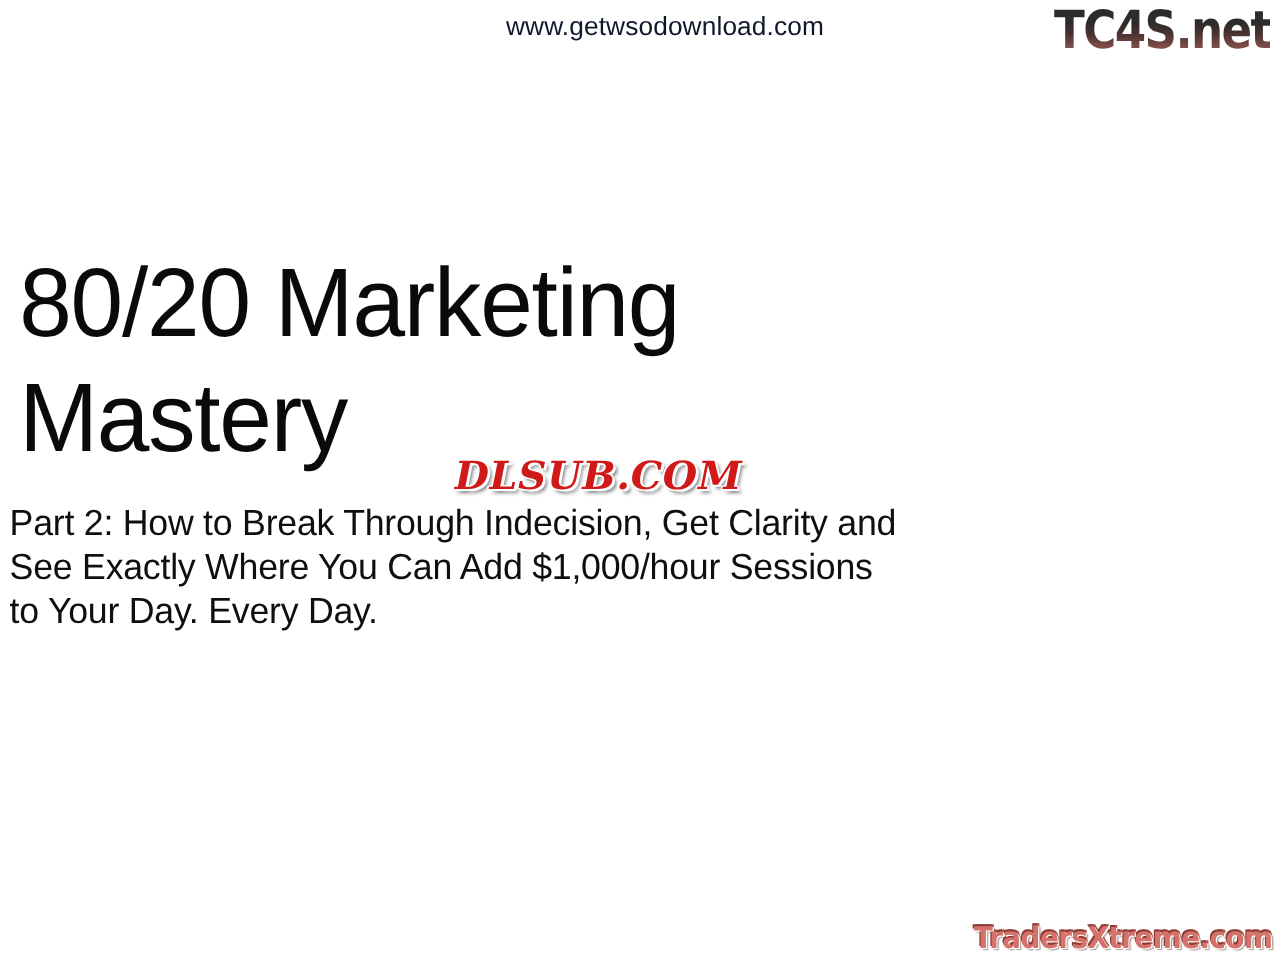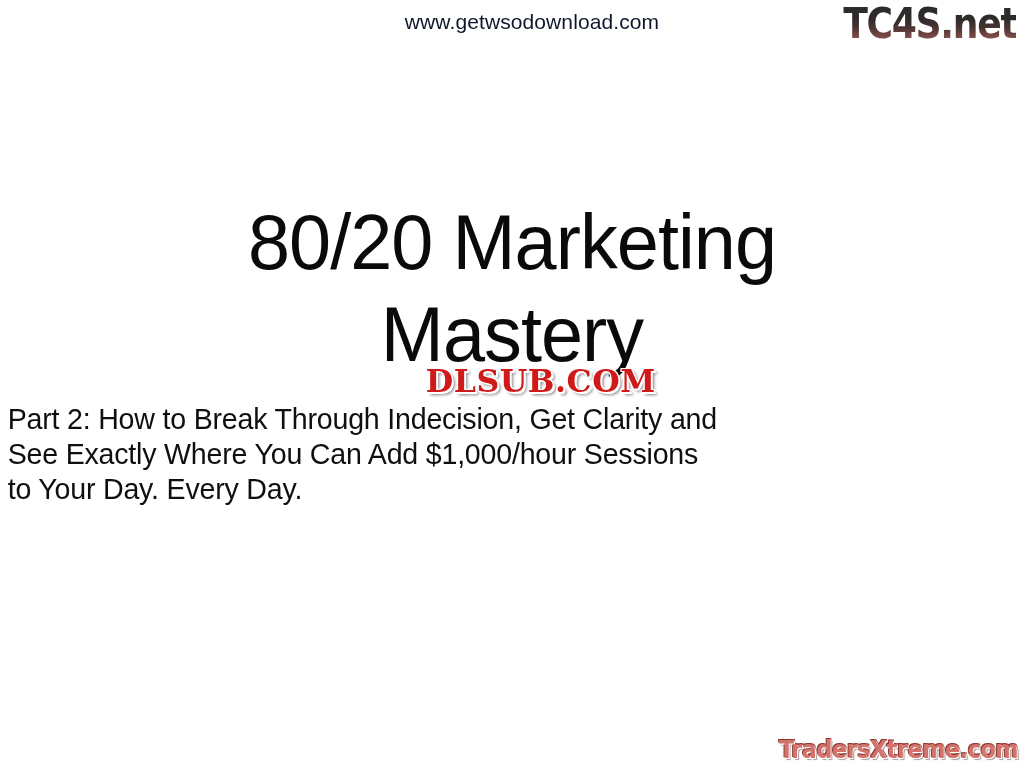--- a/index.html
+++ b/index.html
@@ -62,21 +62,21 @@
     -webkit-text-fill-color: transparent;
     white-space: nowrap;
   }
 
   
   .title-block {
     position: absolute;
     top: 196px;
     left: 0;
     width: 1024px;
-    text-align: center;
+    text-align: left;
   }
   .title-line {
     font-family: "Liberation Sans", sans-serif;
     font-size: 78px;
     font-weight: 400;
     line-height: 92px;
     color: #0a0a0a;
     letter-spacing: -1px;
     transform: scaleX(0.97);
     white-space: nowrap;
@@ -84,22 +84,23 @@
 
   
   .dlsub-watermark {
     position: absolute;
     top: 363px;
     left: 366px;
     width: 288px;
     height: 36px;
     display: flex;
     align-items: center;
-    justify-content: flex-end;
+    justify-content: flex-start;
     z-index: 5;
+    font-style: italic;
   }
   .dlsub-watermark .wm-text {
     font-family: "DejaVu Serif", serif;
     font-size: 31px;
     font-weight: bold;
     line-height: 31px;
     letter-spacing: 0.5px;
     color: #d01a1a;
     transform: scaleX(1.02);
     white-space: nowrap;

